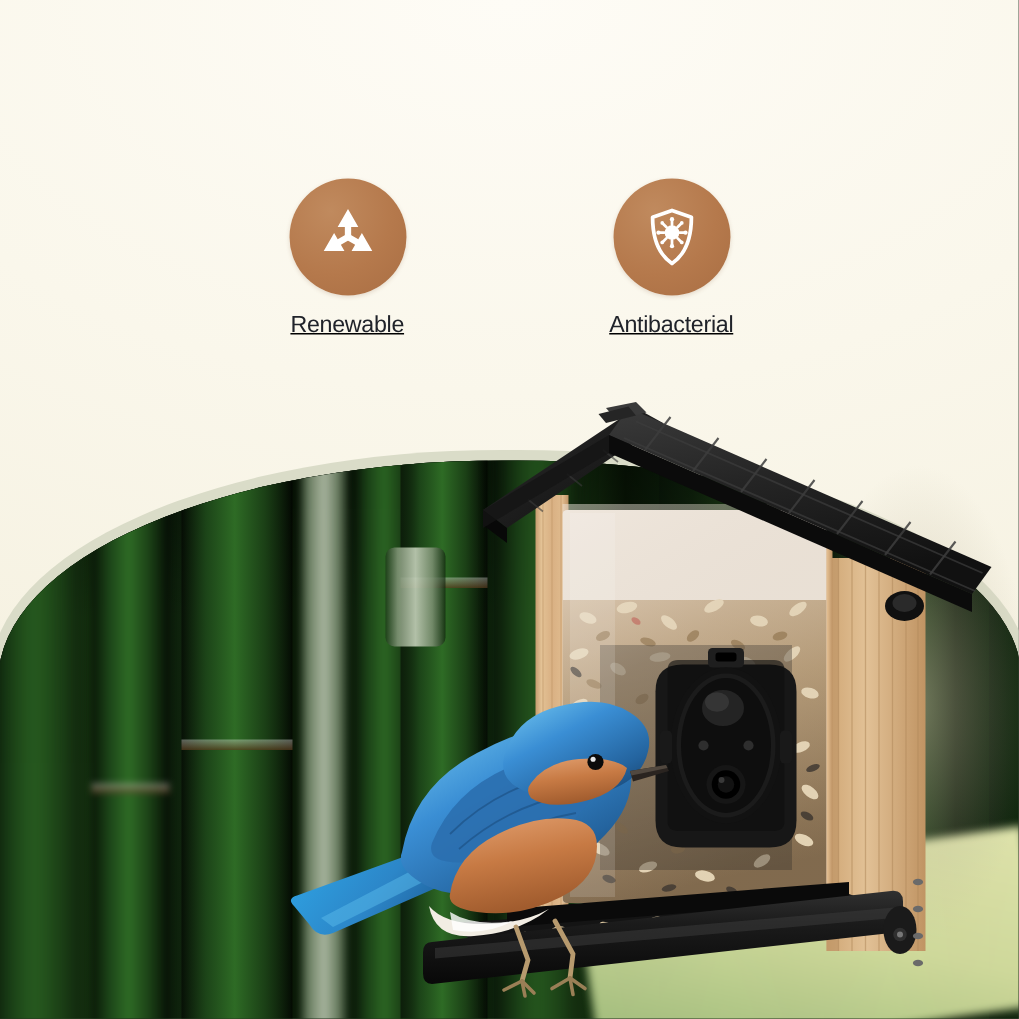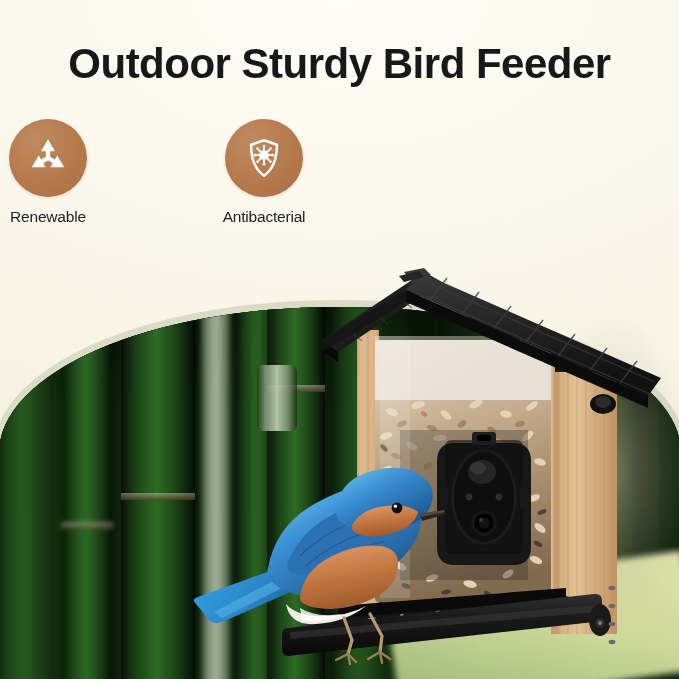--- a/index.html
+++ b/index.html
@@ -22,21 +22,21 @@
     font-size:42px;
     font-weight:bold;
     letter-spacing:-0.5px;
     color:#17181A;
     white-space:nowrap;
   }
 
   
   .badges {
     position:absolute; top:119px; left:0; right:0;
-    display:flex; gap:120px;
+    display:flex; justify-content:center; gap:120px;text-decoration:underline;
   }
   .badge { width:96px; display:flex; flex-direction:column; align-items:center; }
   .badge-circle {
     width:78px; height:78px; border-radius:50%;
     background:radial-gradient(circle at 35% 28%, #C08A5E 0%, #B5794C 55%, #A96E43 100%);
     display:flex; align-items:center; justify-content:center;
     box-shadow:0 1px 3px rgba(120,80,45,.18);
   }
   .badge-circle svg { display:block; }
   .badge-label {
@@ -106,21 +106,20 @@
   .product { position:absolute; left:0; top:0; width:679px; height:679px; pointer-events:none; }
 
   
   .nosel { user-select:none; }
 </style>
 </head>
 <body>
 
 <div class="page">
 
-  <div class="title nosel">Outdoor Sturdy Bird Feeder</div>
 
   <div class="badges">
 
     <div class="badge">
       <div class="badge-circle">
         <svg width="46" height="46" viewBox="0 0 48 48" aria-hidden="true">
           <g fill="#FFFFFF">
             <path d="M24 4.5 L31.2 17 L26.2 17 L26.2 24 L21.8 24 L21.8 17 L16.8 17 Z" transform="rotate(0 24 24)"></path>
             <path d="M24 4.5 L31.2 17 L26.2 17 L26.2 24 L21.8 24 L21.8 17 L16.8 17 Z" transform="rotate(120 24 24)"></path>
             <path d="M24 4.5 L31.2 17 L26.2 17 L26.2 24 L21.8 24 L21.8 17 L16.8 17 Z" transform="rotate(240 24 24)"></path>

